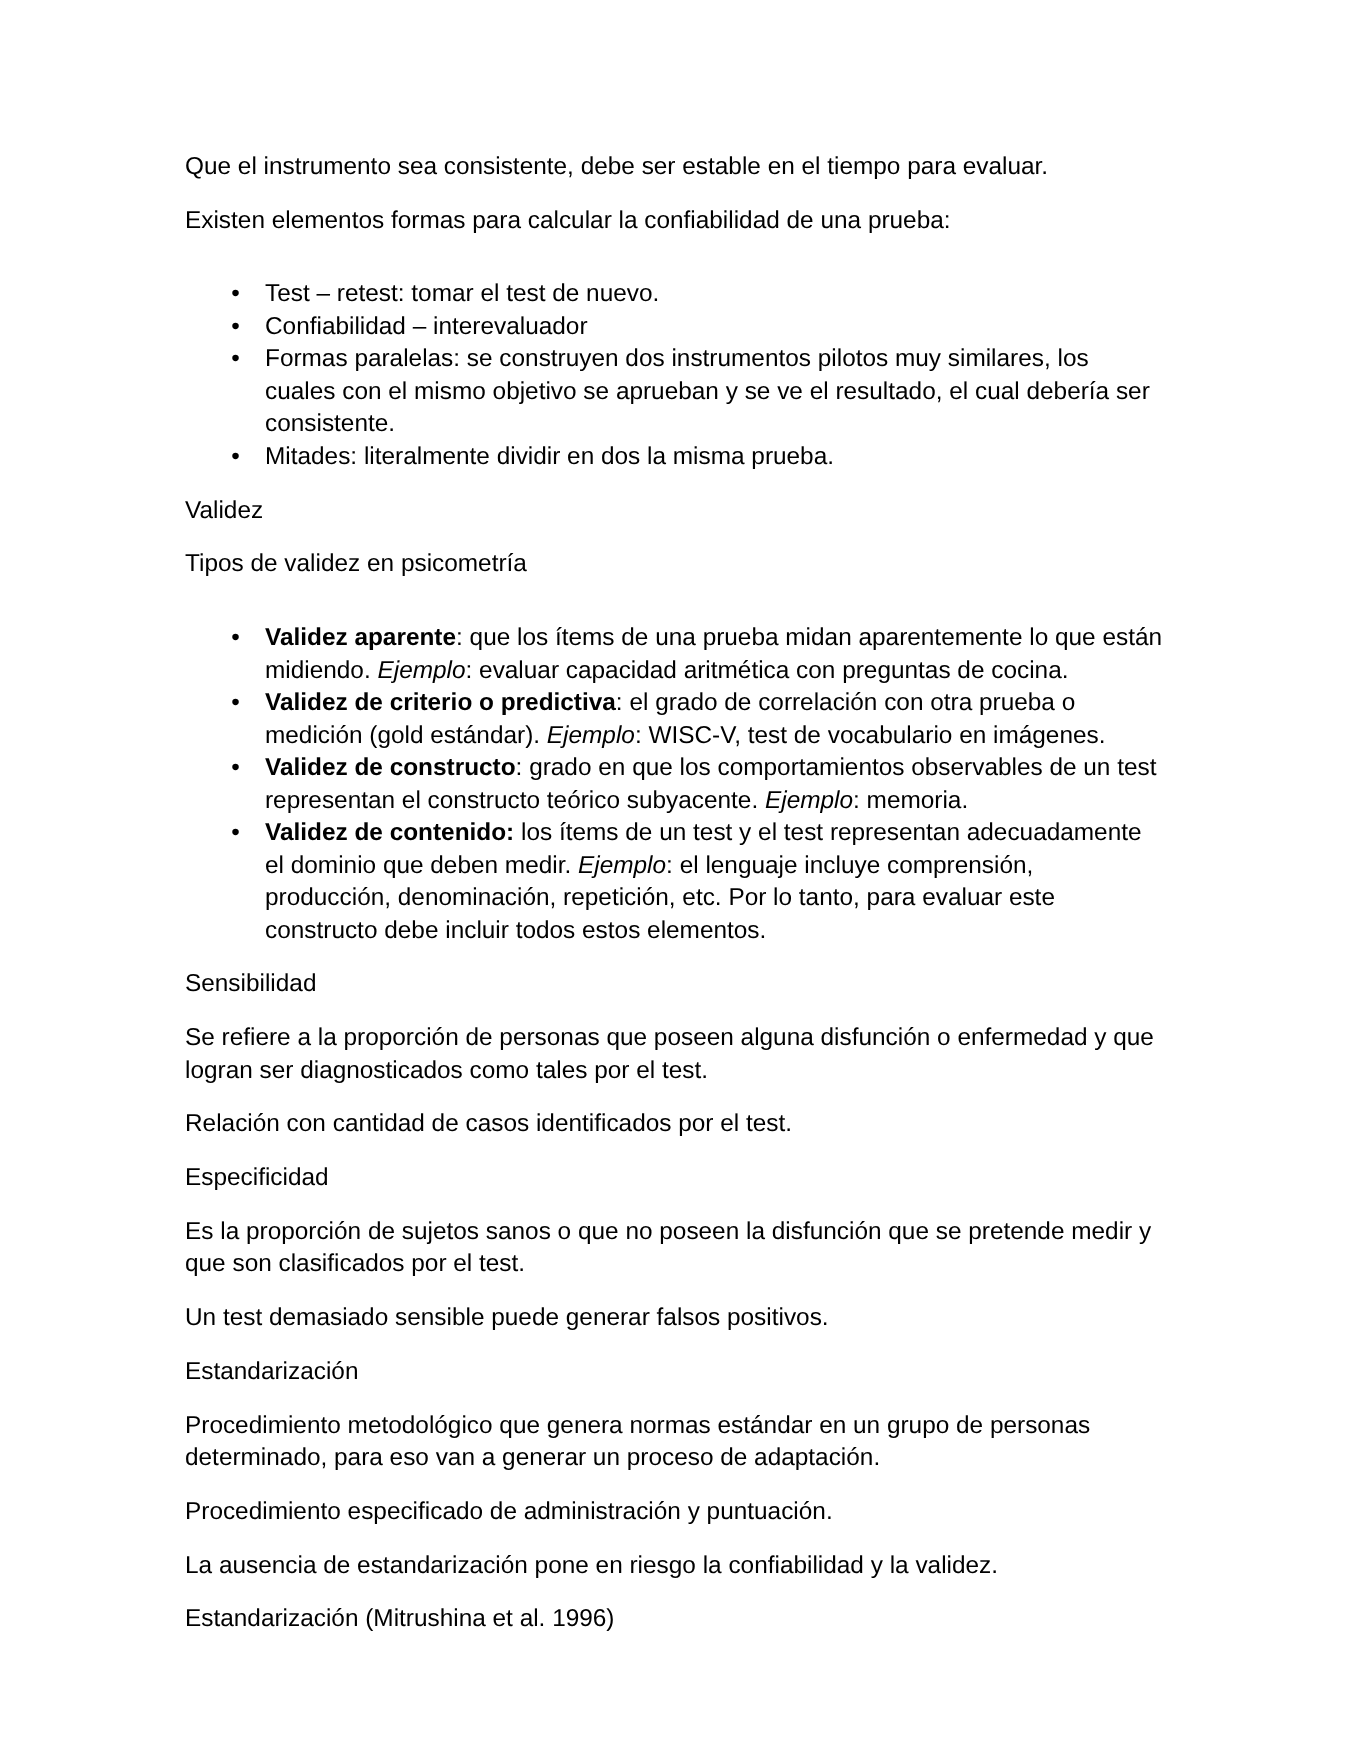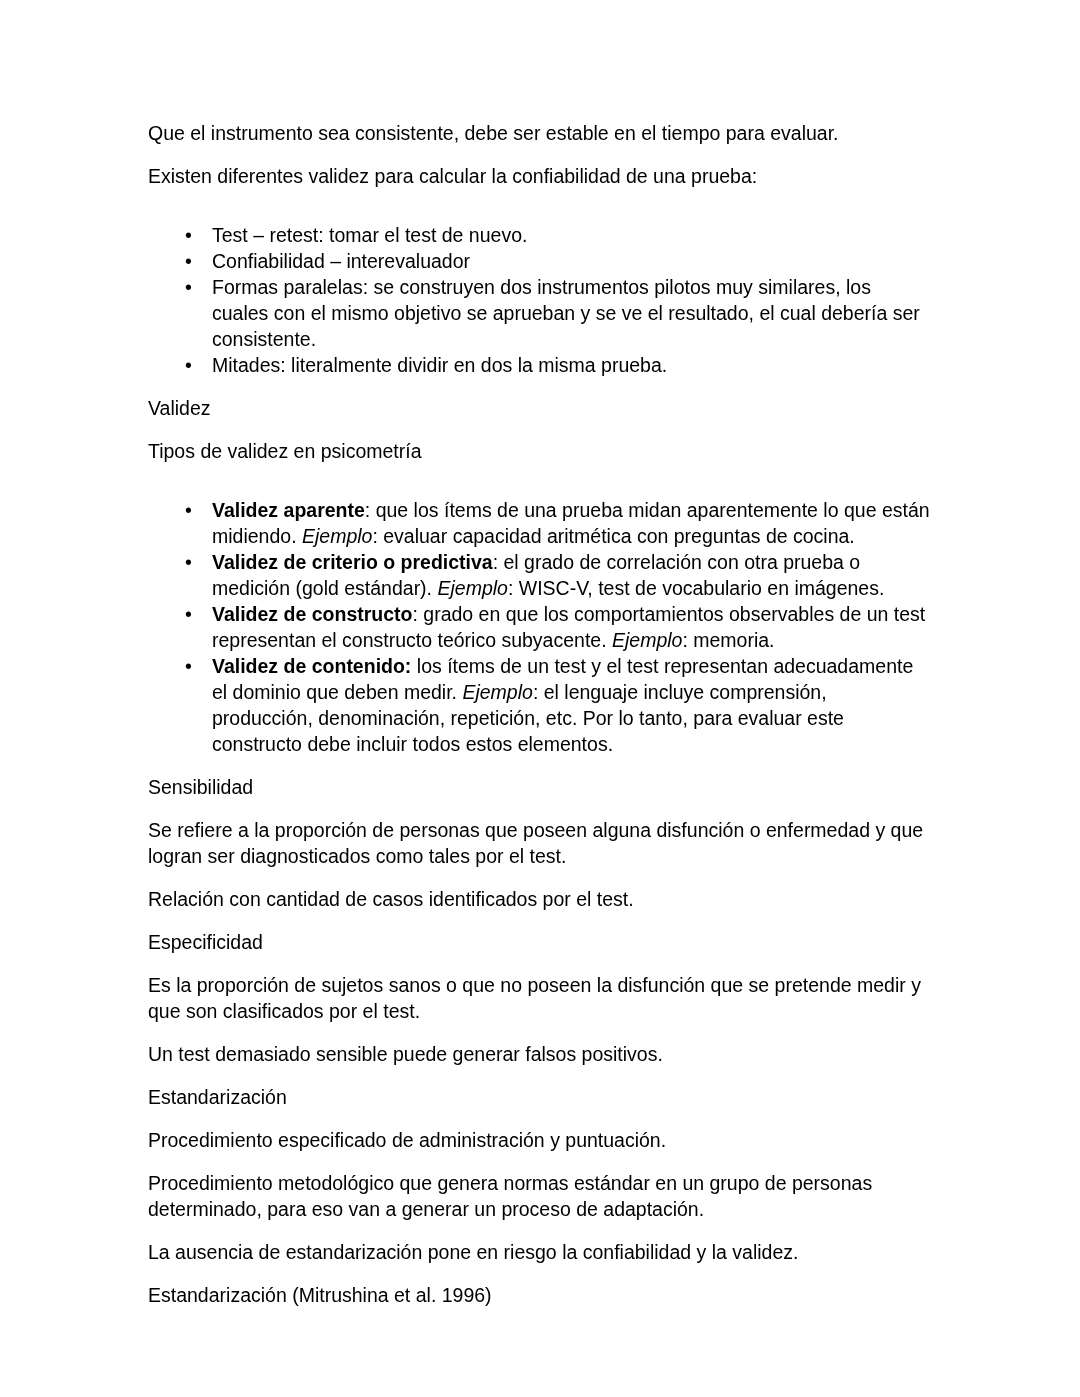--- a/index.html
+++ b/index.html
@@ -66,21 +66,21 @@
   .spacer-gap {
     height: 16px;
   }
 </style>
 </head>
 <body>
 
 <div class="page">
   <div class="doc-body" id="doc-body">
       <p class="para">Que el instrumento sea consistente, debe ser estable en el tiempo para evaluar.</p>
-      <p class="para">Existen diferentes validez para calcular la confiabilidad de una prueba:</p>
+      <p class="para">Existen elementos formas para calcular la confiabilidad de una prueba:</p>
       <div class="spacer-gap"></div>
       <ul class="bullet-list">
         <li><span class="bullet-glyph">•</span><span>Test – retest: tomar el test de nuevo.</span></li>
         <li><span class="bullet-glyph">•</span><span>Confiabilidad – interevaluador</span></li>
         <li><span class="bullet-glyph">•</span><span>Formas paralelas: se construyen dos instrumentos pilotos muy similares, los cuales con el mismo objetivo se aprueban y se ve el resultado, el cual debería ser consistente.</span></li>
         <li><span class="bullet-glyph">•</span><span>Mitades: literalmente dividir en dos la misma prueba.</span></li>
       </ul>
       <h2 class="section-heading">Validez</h2>
       <p class="para">Tipos de validez en psicometría</p>
       <div class="spacer-gap"></div>
@@ -90,18 +90,18 @@
         <li><span class="bullet-glyph">•</span><span class="lead-bold-italic">Validez de constructo</span><span>: grado en que los comportamientos observables de un test representan el constructo teórico subyacente. </span><span class="ital">Ejemplo</span><span>: memoria.</span></li>
         <li><span class="bullet-glyph">•</span><span class="lead-bold-italic">Validez de contenido:</span><span> los ítems de un test y el test representan adecuadamente el dominio que deben medir. </span><span class="ital">Ejemplo</span><span>: el lenguaje incluye comprensión, producción, denominación, repetición, etc. Por lo tanto, para evaluar este constructo debe incluir todos estos elementos.</span></li>
       </ul>
       <h2 class="section-heading">Sensibilidad</h2>
       <p class="para">Se refiere a la proporción de personas que poseen alguna disfunción o enfermedad y que logran ser diagnosticados como tales por el test.</p>
       <p class="para">Relación con cantidad de casos identificados por el test.</p>
       <h2 class="section-heading">Especificidad</h2>
       <p class="para">Es la proporción de sujetos sanos o que no poseen la disfunción que se pretende medir y que son clasificados por el test.</p>
       <p class="para">Un test demasiado sensible puede generar falsos positivos.</p>
       <h2 class="section-heading">Estandarización</h2>
+      <p class="para">Procedimiento metodológico que genera normas estándar en un grupo de personas determinado, para eso van a generar un proceso de adaptación.</p>
       <p class="para">Procedimiento especificado de administración y puntuación.</p>
-      <p class="para">Procedimiento metodológico que genera normas estándar en un grupo de personas determinado, para eso van a generar un proceso de adaptación.</p>
       <p class="para">La ausencia de estandarización pone en riesgo la confiabilidad y la validez.</p>
       <h2 class="section-heading">Estandarización (Mitrushina et al. 1996)</h2>
     </div>
 </div>
 
 </body></html>

